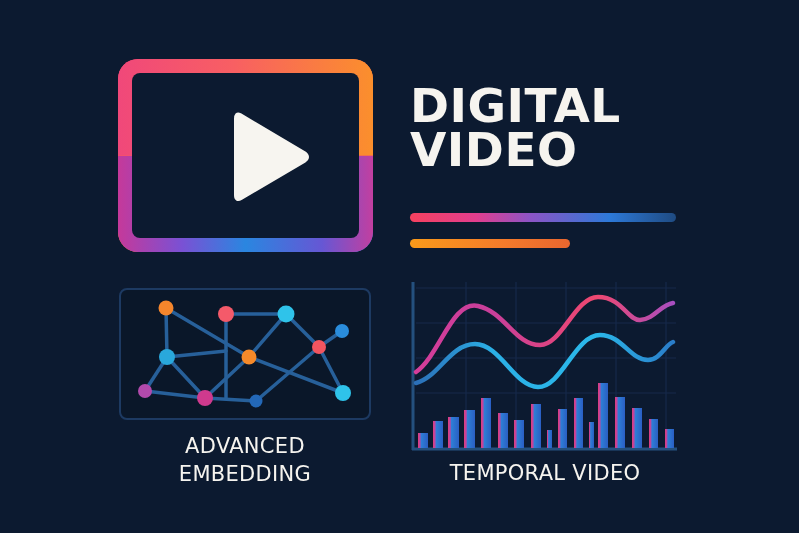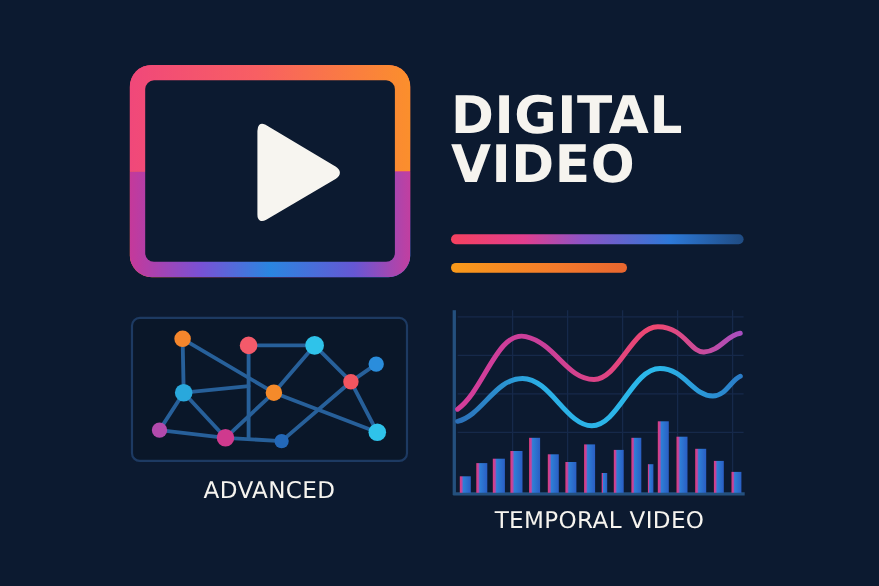--- a/index.html
+++ b/index.html
@@ -156,20 +156,21 @@
       <circle cx="319" cy="347" r="7" fill="#f25560"></circle>
       <circle cx="145" cy="391" r="7" fill="#b24aac"></circle>
       <circle cx="205" cy="398" r="8" fill="#cf3a8e"></circle>
       <circle cx="256" cy="401" r="6.5" fill="#2368b8"></circle>
       <circle cx="343" cy="393" r="8" fill="#2fc3ea"></circle>
     </g>
   </svg>
 
   <div class="abs label label-embed">
     <div>ADVANCED</div>
+    <div>EMBEDDING</div>
   </div>
 
   <svg class="abs chart-svg" width="799" height="533" viewBox="0 0 799 533">
     <defs>
       <linearGradient id="barGrad" x1="0" y1="0" x2="1" y2="0">
         <stop offset="0" stop-color="#e63a78"></stop>
         <stop offset="0.2" stop-color="#b549a8"></stop>
         <stop offset="0.32" stop-color="#2e7fd6"></stop>
         <stop offset="1" stop-color="#2a5ec4"></stop>
       </linearGradient>

